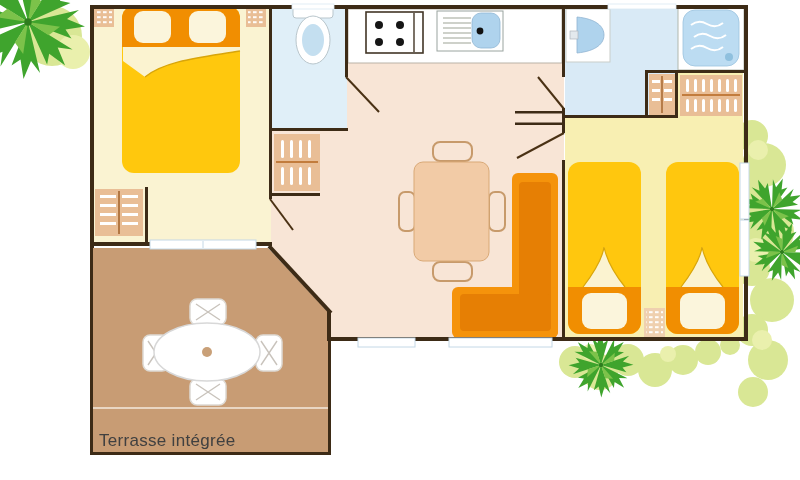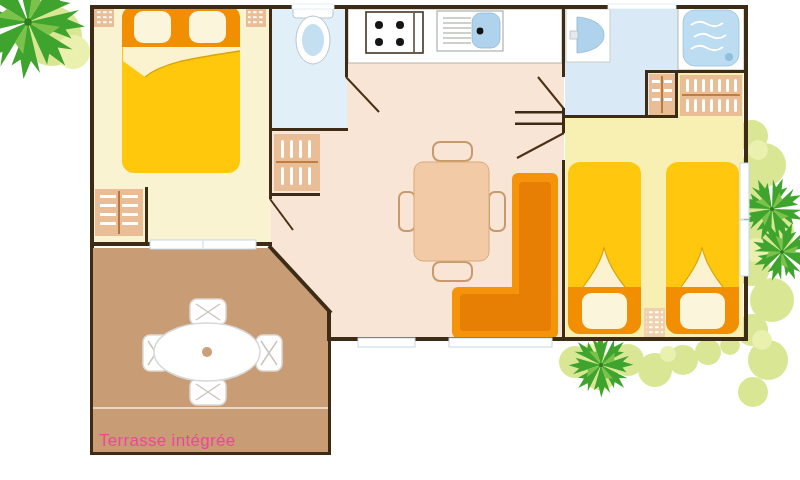--- a/index.html
+++ b/index.html
@@ -1,19 +1,19 @@
 <!DOCTYPE html>
 <html><head>
 <meta charset="utf-8">
 <style>
   html,body{margin:0;padding:0;background:#fff;}
   .stage{position:relative;width:800px;height:480px;background:#ffffff;overflow:hidden;
          font-family:"Liberation Sans",sans-serif;}
   .stage svg{position:absolute;left:0;top:0;}
-  .terrace-label{position:absolute;left:99px;top:431px;color:#ec4899;font-size:17px;
+  .terrace-label{position:absolute;left:99px;top:431px;color:#404040;font-size:17px;
                  letter-spacing:.3px;font-weight:400;}
 </style>
 </head>
 <body>
 
 <div class="stage">
 <svg width="800" height="480" viewBox="0 0 800 480">
   <defs>
     <g id="pinw">
       <g fill="#3FA42D">

